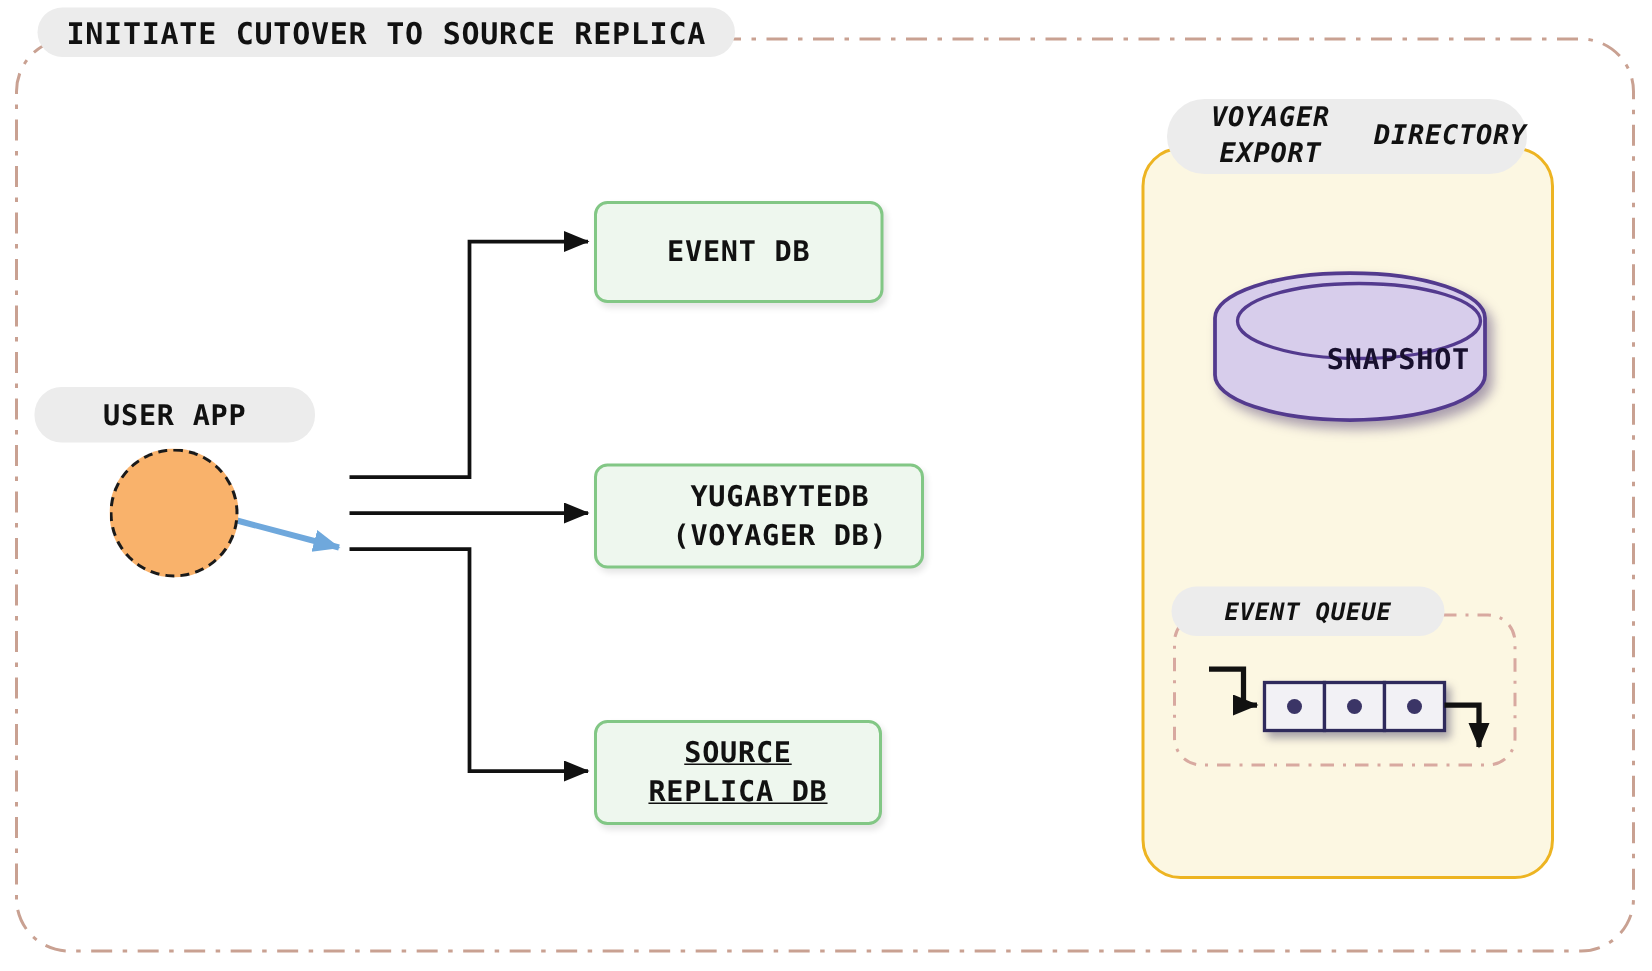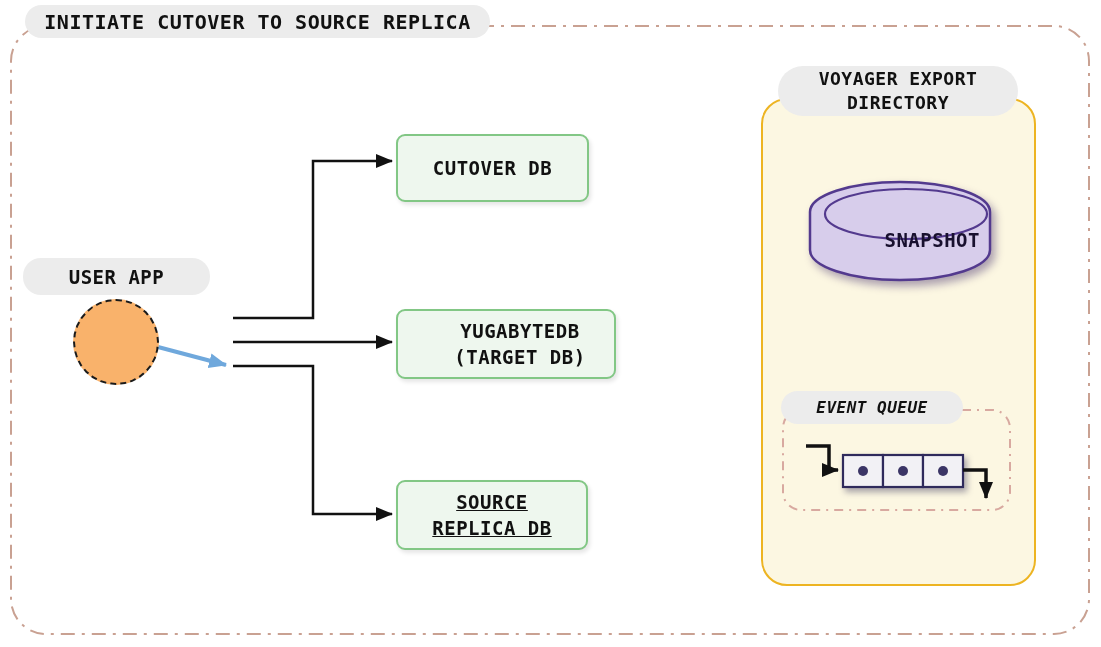--- a/index.html
+++ b/index.html
@@ -9,21 +9,21 @@
   }
   .abs{position:absolute;}
   svg{position:absolute;left:0;top:0;}
   
   .pill{
     background:#ececec;border-radius:18px;display:flex;align-items:center;justify-content:center;
     text-align:center;letter-spacing:0.5px;z-index:3;
   }
   .pill-title{left:25px;top:5px;width:465px;height:33px;font-size:20px;}
   .pill-userapp{left:23px;top:258px;width:187px;height:37px;font-size:19px;}
-  .pill-voyager{left:778px;top:66px;width:240px;height:50px;font-size:18px;line-height:24px;border-radius:25px;flex-direction:column;}
+  .pill-voyager{left:778px;top:66px;width:240px;height:50px;font-size:18px;line-height:24px;border-radius:25px;flex-direction:row;font-style:italic;}
   .pill-queue{left:781px;top:391px;width:182px;height:33px;font-size:16px;font-style:italic;}
   
   .panel-yellow{
     left:761px;top:98px;width:271px;height:484px;background:#fcf7e2;
     border:2.5px solid #edb422;border-radius:26px;z-index:1;
   }
   
   .dbbox{
     background:#eef7ee;border:2px solid #82c785;border-radius:9px;z-index:3;
     display:flex;flex-direction:column;align-items:center;justify-content:center;
@@ -96,25 +96,25 @@
   <div class="abs pill pill-userapp">
     <span>USER APP</span>
   </div>
 
   <div class="abs pill pill-title">
     <span>INITIATE CUTOVER TO SOURCE REPLICA</span>
   </div>
   <div class="abs user-circle"></div>
 
   <div class="abs dbbox box-source">
-    <span>CUTOVER DB</span>
+    <span>EVENT DB</span>
   </div>
   <div class="abs dbbox box-target">
     <span>YUGABYTEDB</span>
-    <span>(TARGET DB)</span>
+    <span>(VOYAGER DB)</span>
   </div>
   <div class="abs dbbox box-replica">
     <span>SOURCE</span>
     <span>REPLICA DB</span>
   </div>
 
   <div class="abs pill pill-voyager">
     <span>VOYAGER EXPORT</span>
     <span>DIRECTORY</span>
   </div>

